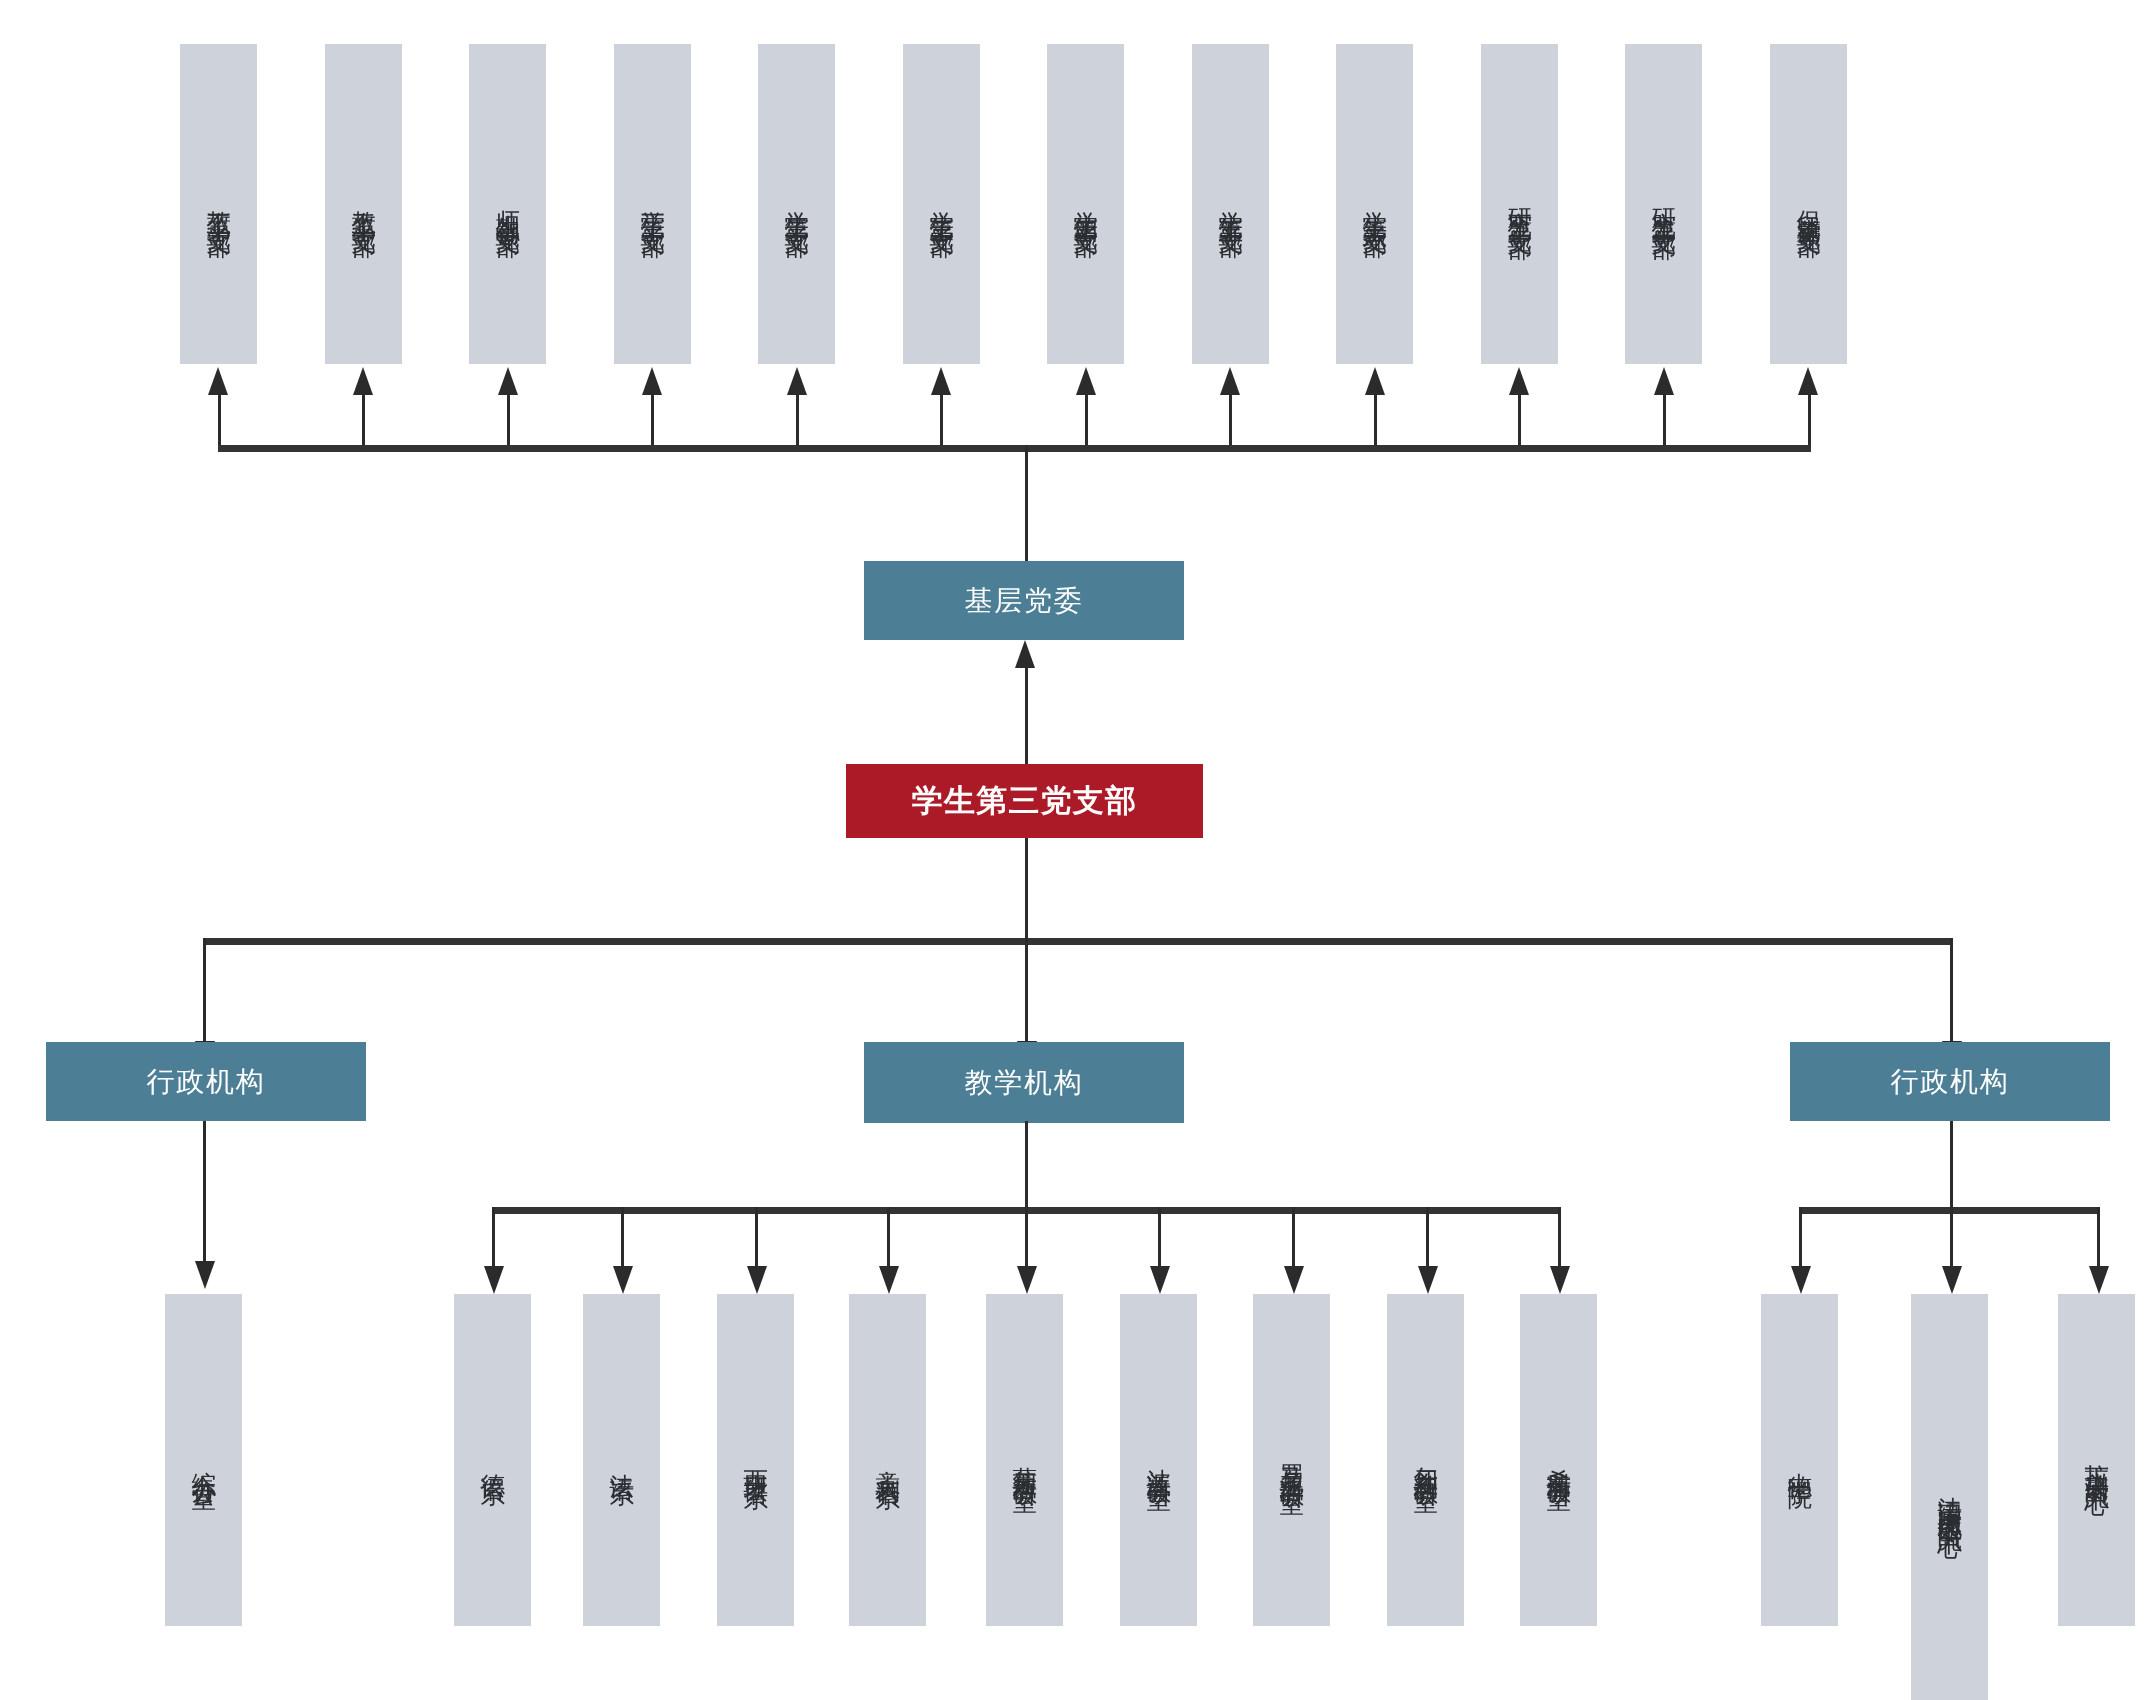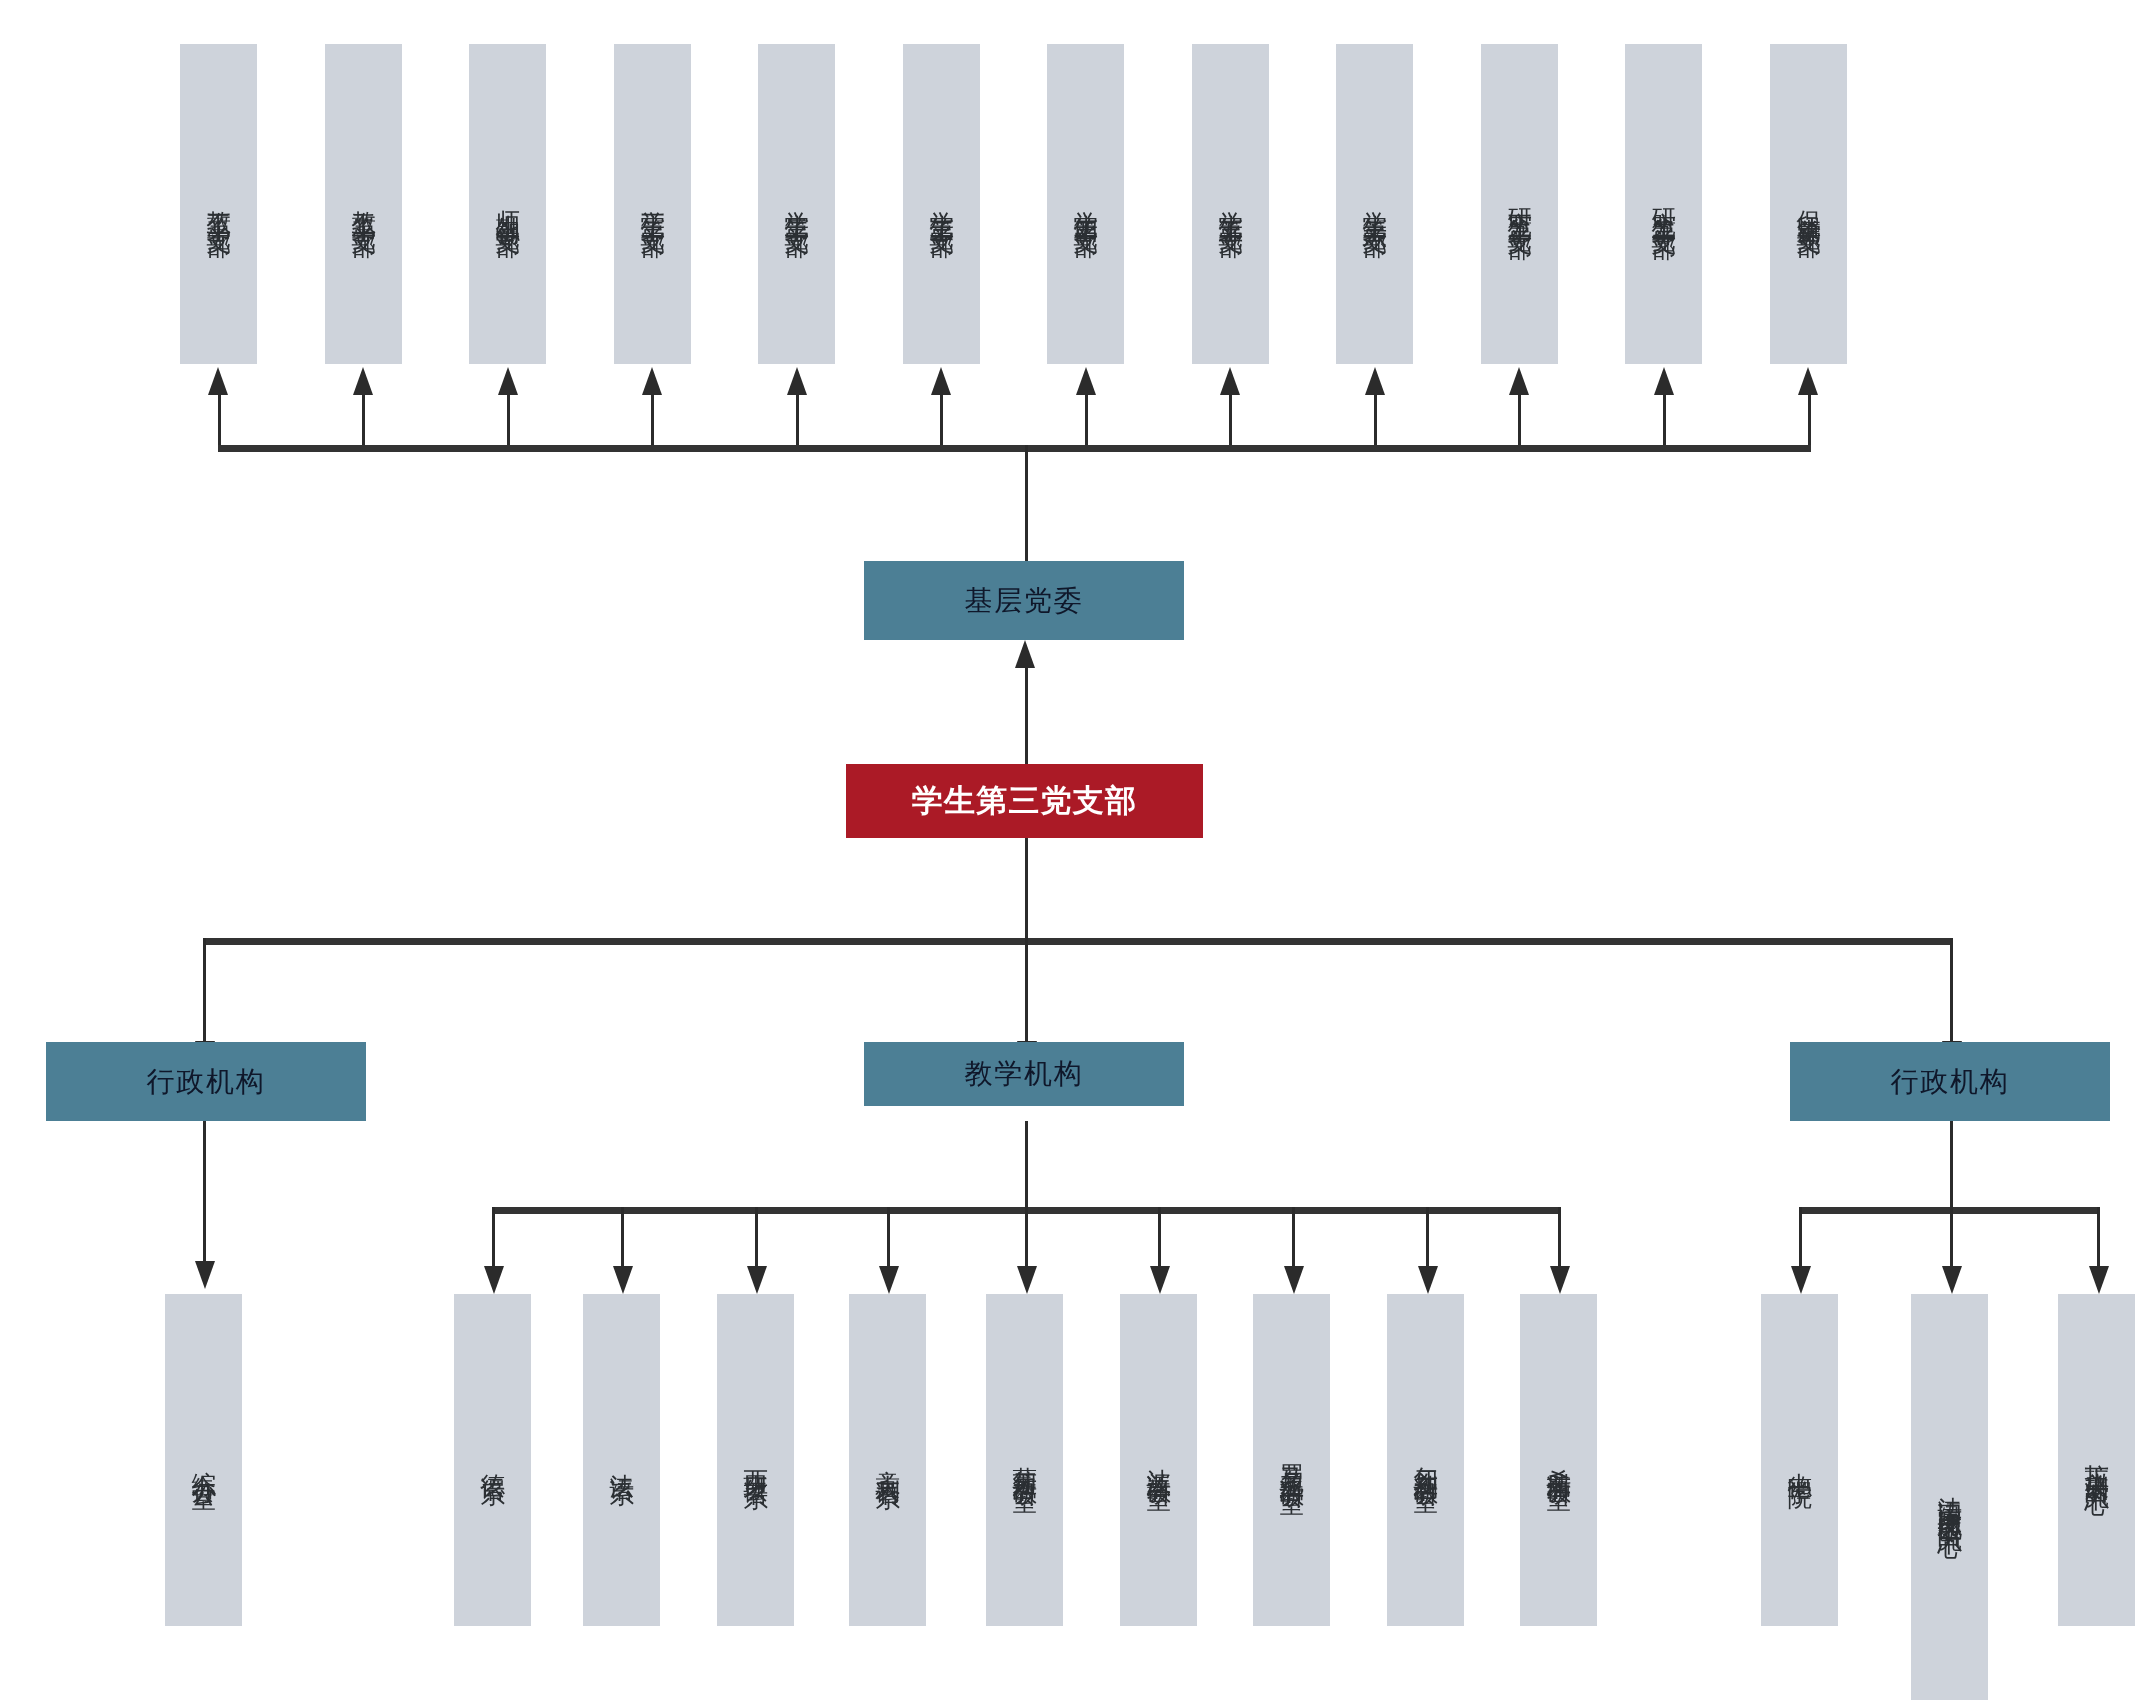--- a/index.html
+++ b/index.html
@@ -42,21 +42,21 @@
   }
   .node.vert > .lbl {
     writing-mode: vertical-rl;
     text-orientation: upright;
     white-space: nowrap;
   }
 
   
   .node.teal {
     background: #4c7f95;
-    color: #0f172a;
+    color: #ffffff;
     font-size: 28px;
     letter-spacing: 1.8px;
     font-weight: 400;
   }
   
   .node.red {
     background: #ab1a26;
     color: #ffffff;
     font-size: 31px;
     letter-spacing: 1.2px;
@@ -178,21 +178,21 @@
   <div class="ln v" style="left:1025px; top:938px; height:105px;"></div>
   <div class="ln v" style="left:1950px; top:938px; height:105px;"></div>
 
   <div class="arrow down" style="left:195px; top:1041px;"></div>
   <div class="arrow down" style="left:1017px; top:1041px;"></div>
   <div class="arrow down" style="left:1942px; top:1041px;"></div>
 
   <div class="node teal" style="left:46px; top:1042px; width:320px; height:79px;">
     <span>行政机构</span>
   </div>
-  <div class="node teal" style="left:864px; top:1042px; width:320px; height:64px;">
+  <div class="node teal" style="left:864px; top:1042px; width:320px; height:81px;">
     <span>教学机构</span>
   </div>
   <div class="node teal" style="left:1790px; top:1042px; width:320px; height:79px;">
     <span>行政机构</span>
   </div>
 
   <div class="ln v" style="left:203px; top:1121px; height:141px;"></div>
   <div class="arrow down" style="left:195px; top:1261px;"></div>
 
   <div class="ln v" style="left:1025px; top:1121px; height:88px;"></div>

